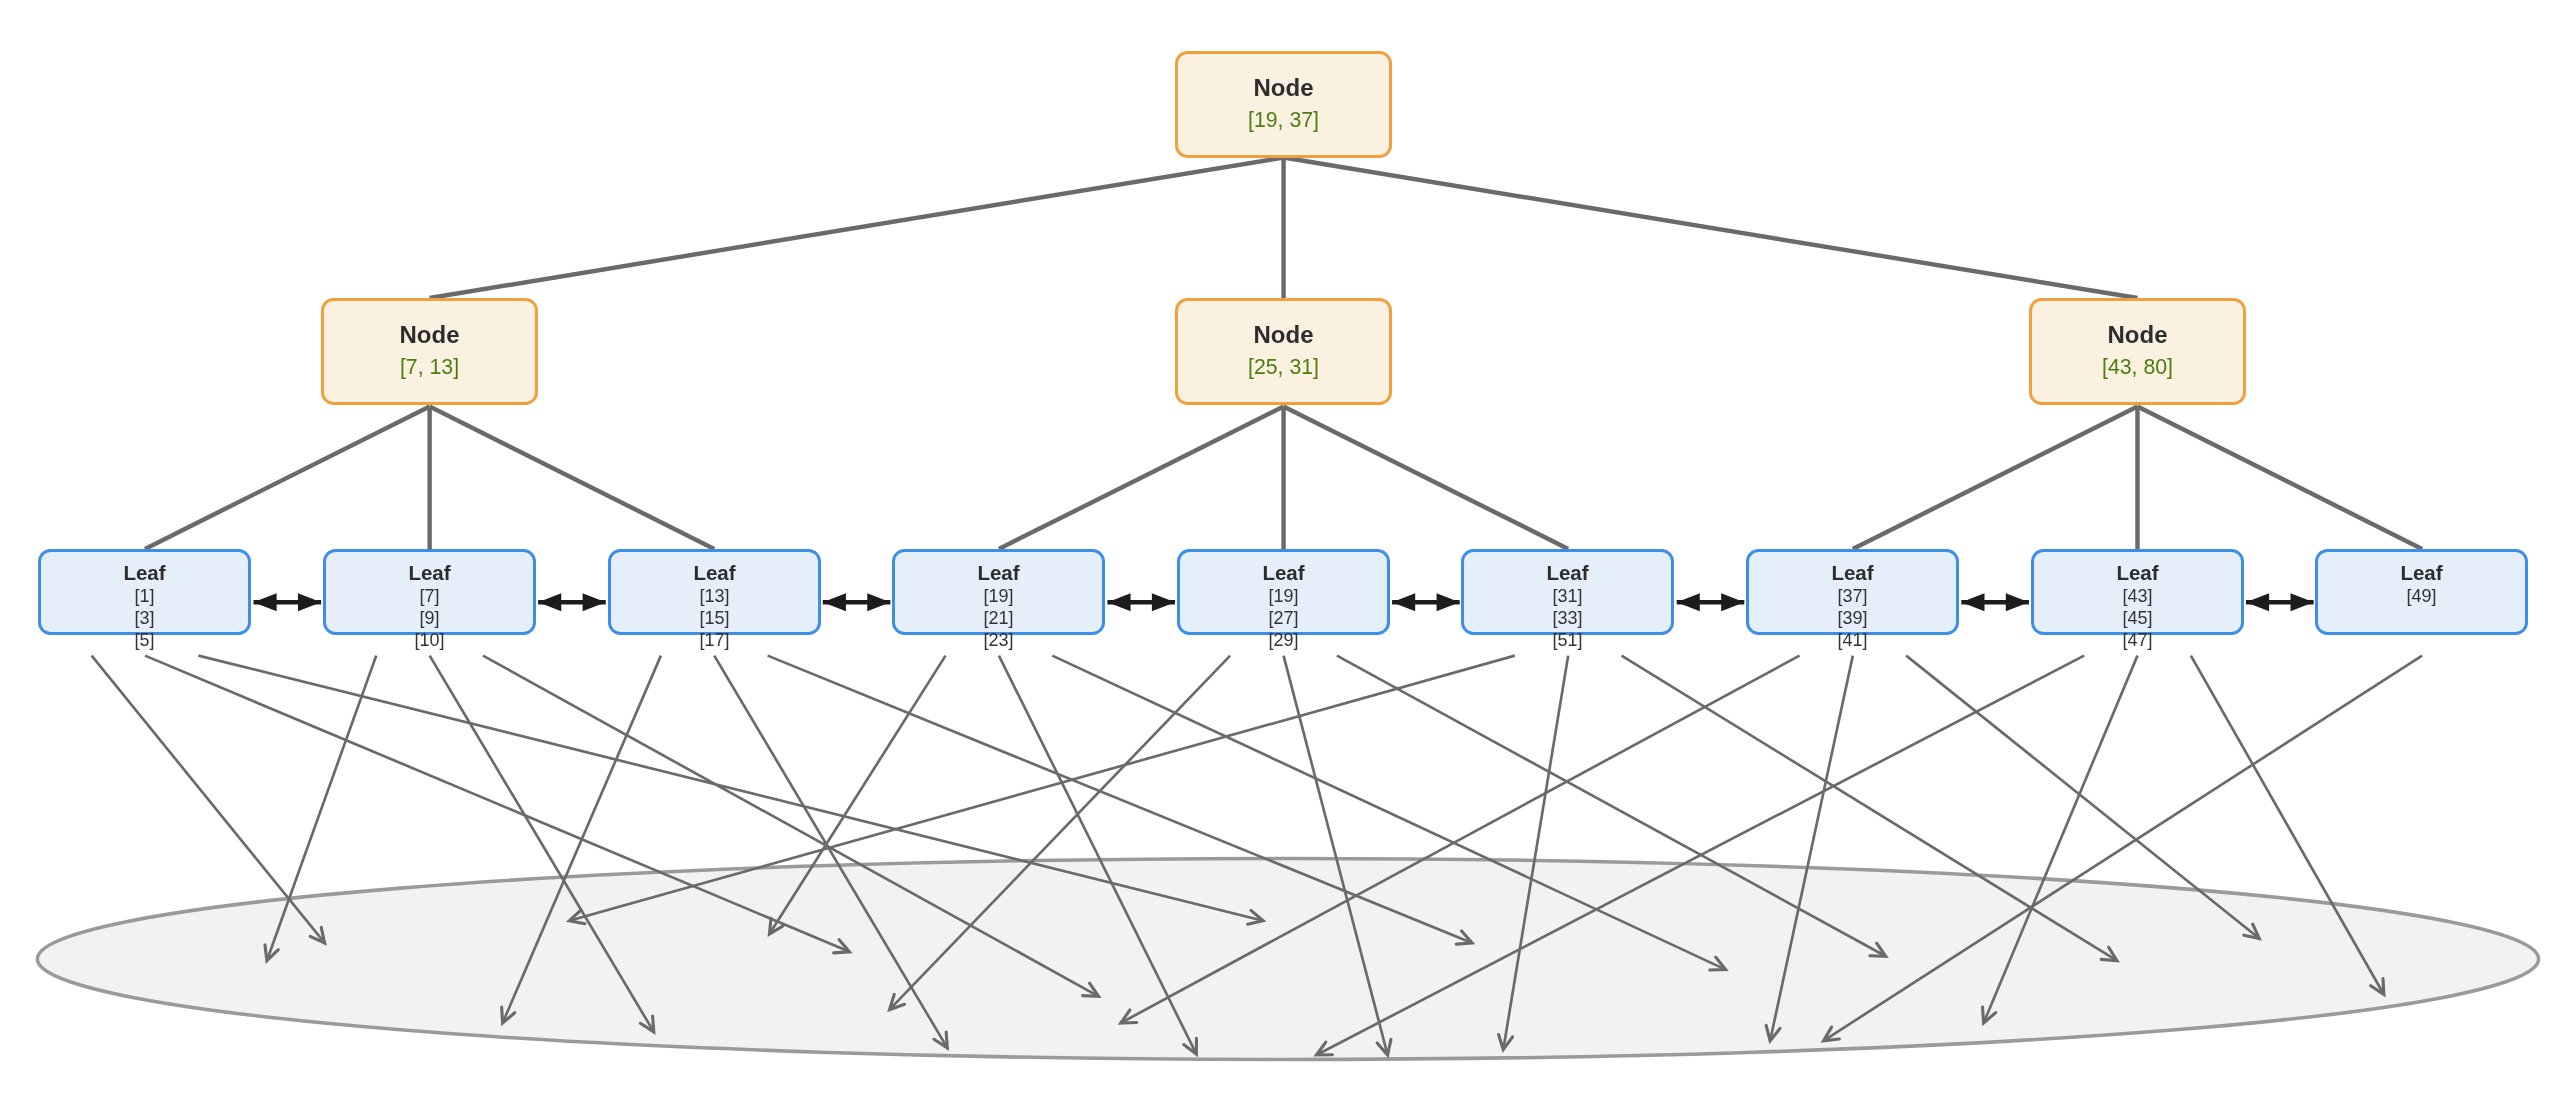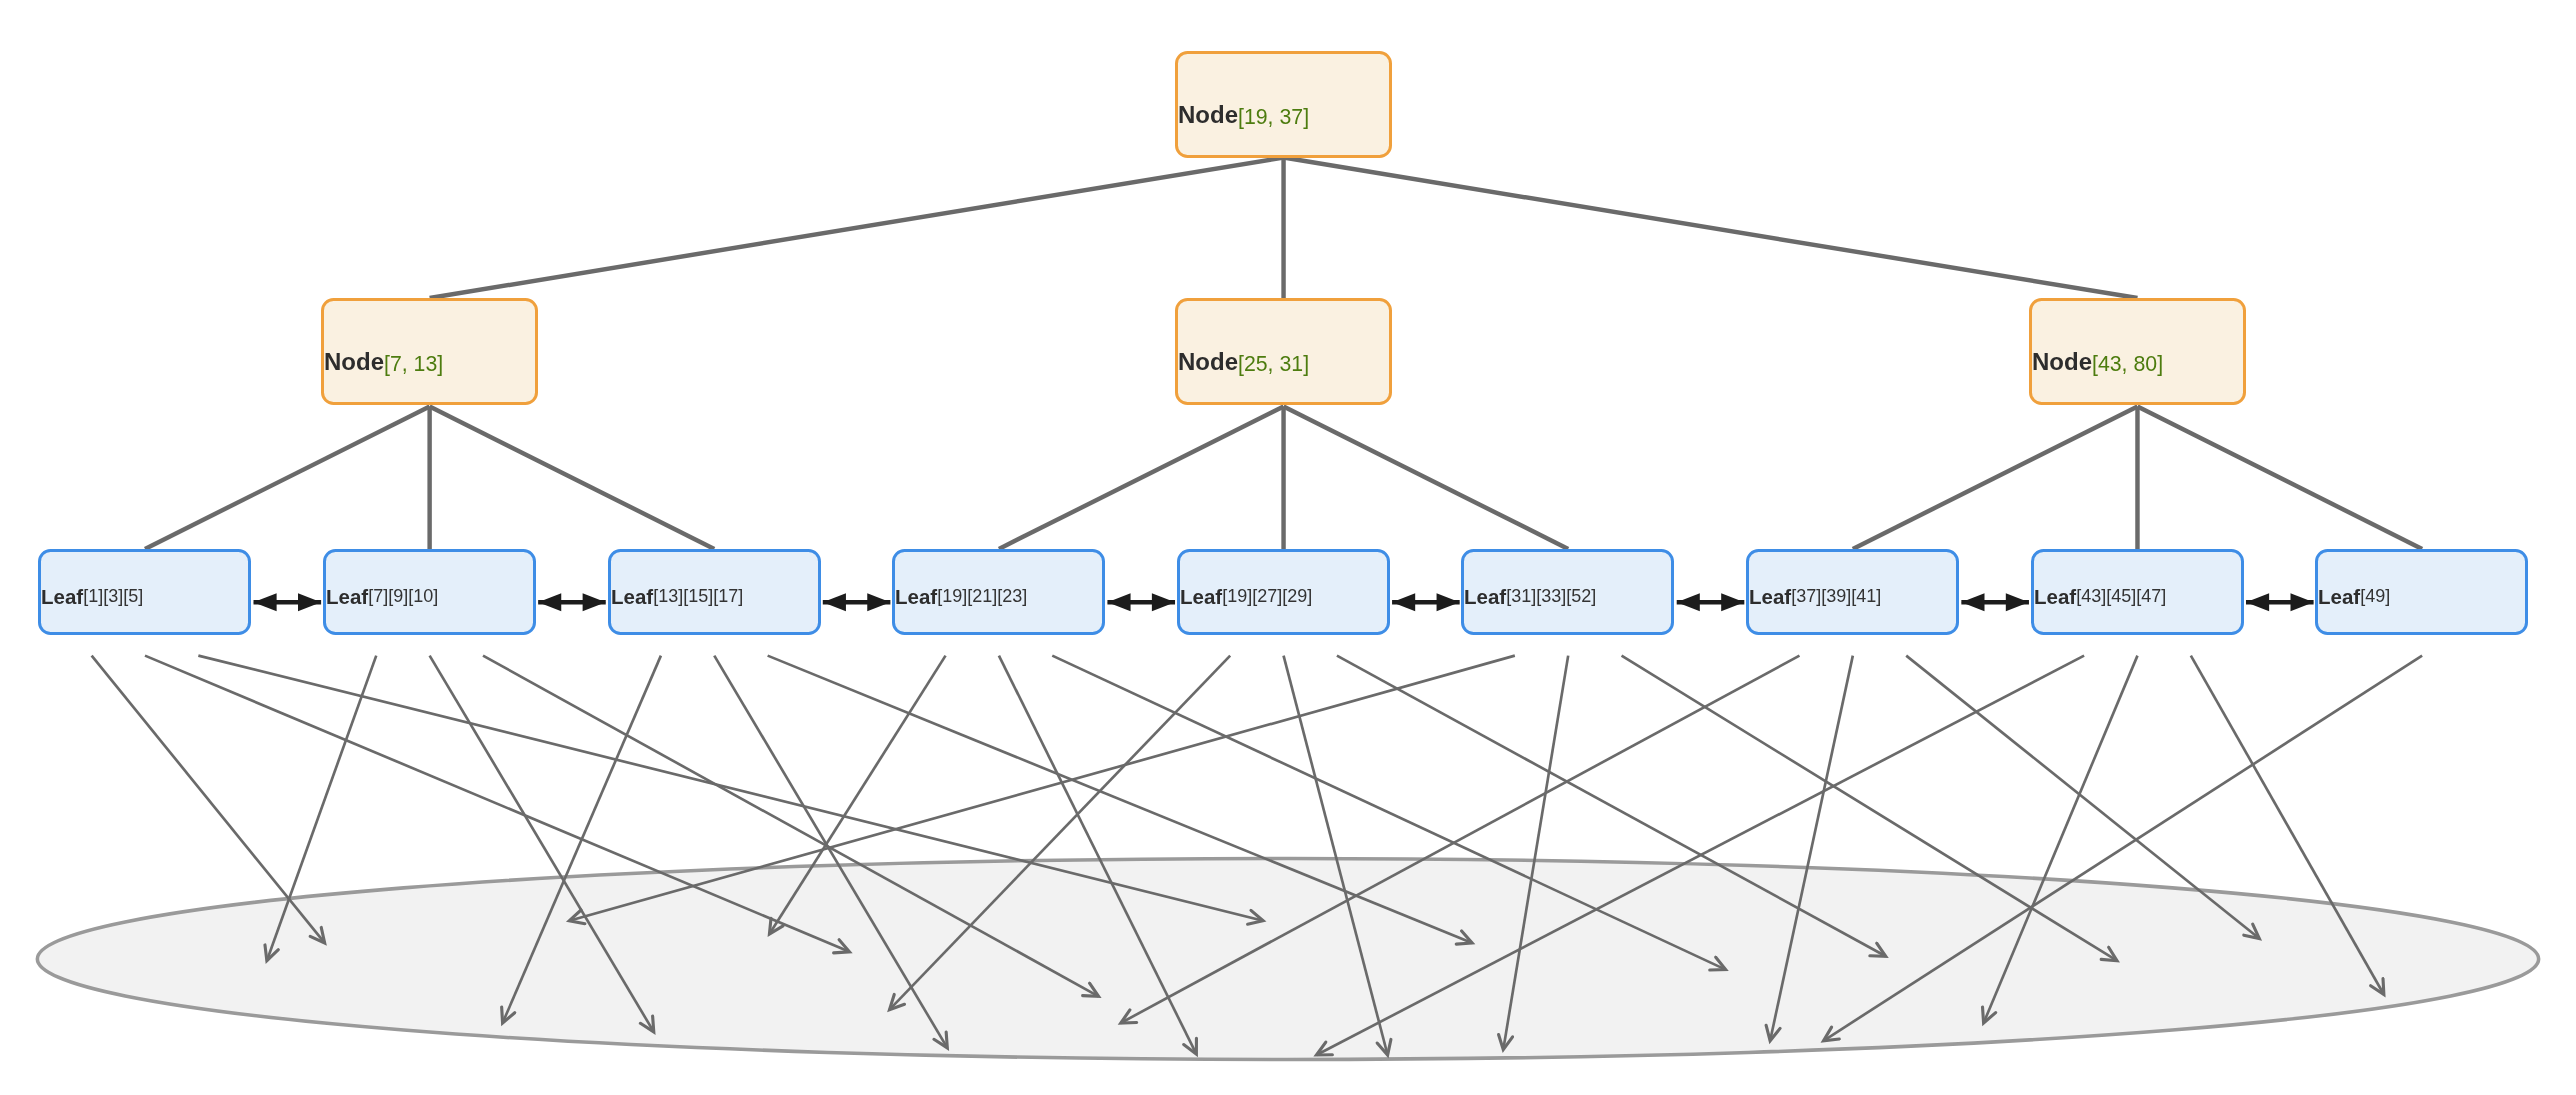--- a/index.html
+++ b/index.html
@@ -6,21 +6,21 @@
     --node-fill:#FAF1E1; --node-border:#F0A03C;
     --leaf-fill:#E4EFFA; --leaf-border:#3E8DE6;
     --edge:#6A6A6A; --link:#1C1C1C;
     --heap-fill:#F2F2F2; --heap-border:#9A9A9A; --heap-text:#E23125;
     --ink:#2D2D2D;
   }
   html,body{margin:0;padding:0;background:#FFFFFF;}
   body{font-family:"Liberation Sans", sans-serif;}
   .canvas{position:relative;width:2576px;height:1096px;overflow:hidden;background:#FFFFFF;}
   .layer{position:absolute;left:0;top:0;width:2576px;height:1096px;pointer-events:none;}
-  .box{position:absolute;box-sizing:border-box;border-radius:12.5px;display:flex;flex-direction:row;align-items:center;text-align:center;}
+  .box{position:absolute;box-sizing:border-box;border-radius:12.5px;display:flex;flex-direction:column;align-items:center;text-align:center;}
   .tnode{width:217px;height:107px;background:var(--node-fill);border:3.6px solid var(--node-border);padding-top:19.6px;}
   .tnode .title{font-weight:bold;font-size:24px;color:var(--ink);line-height:1.15;}
   .tnode .value{font-size:21.3px;color:#4d7c0f;margin-top:7.1px;}
   .leaf{width:213px;height:86px;background:var(--leaf-fill);border:3.6px solid var(--leaf-border);padding-top:8px;}
   .leaf .title{font-weight:bold;font-size:20.5px;color:var(--ink);line-height:25px;}
   .leaf .key{font-size:18px;color:#333333;line-height:22px;display:block;}
   .heap-label{position:absolute;left:1288px;top:958px;transform:translate(-50%,-54%);
     font-size:135px;font-weight:bold;color:var(--heap-text);letter-spacing:0.9px;line-height:1;}
   
   .pos-root{left:1175px;top:51px;}
@@ -148,21 +148,21 @@
   <div class="box leaf pos-l5">
     <span class="title">Leaf</span>
     <span class="key">[19]</span>
     <span class="key">[27]</span>
     <span class="key">[29]</span>
   </div>
   <div class="box leaf pos-l6">
     <span class="title">Leaf</span>
     <span class="key">[31]</span>
     <span class="key">[33]</span>
-    <span class="key">[52]</span>
+    <span class="key">[51]</span>
   </div>
   <div class="box leaf pos-l7">
     <span class="title">Leaf</span>
     <span class="key">[37]</span>
     <span class="key">[39]</span>
     <span class="key">[41]</span>
   </div>
   <div class="box leaf pos-l8">
     <span class="title">Leaf</span>
     <span class="key">[43]</span>

